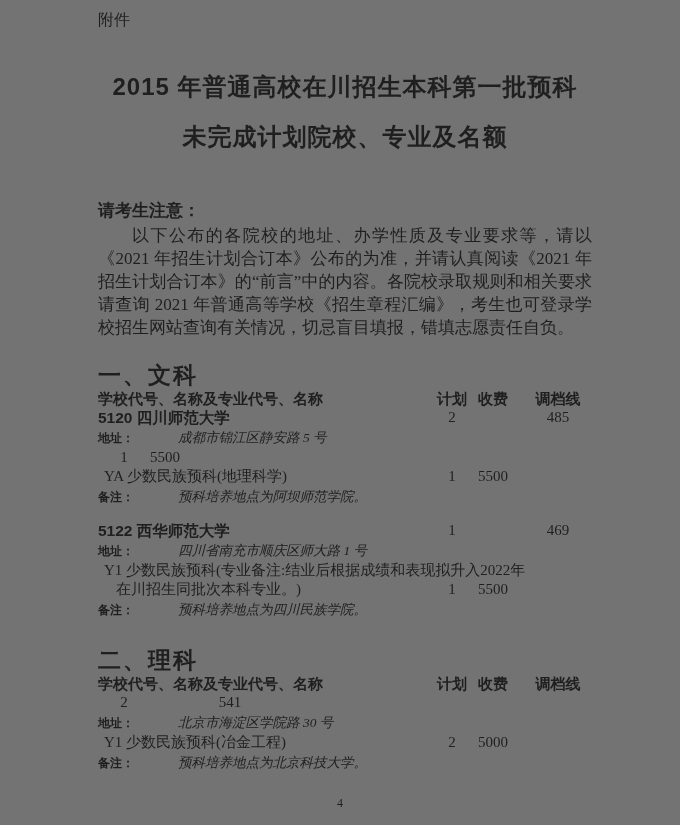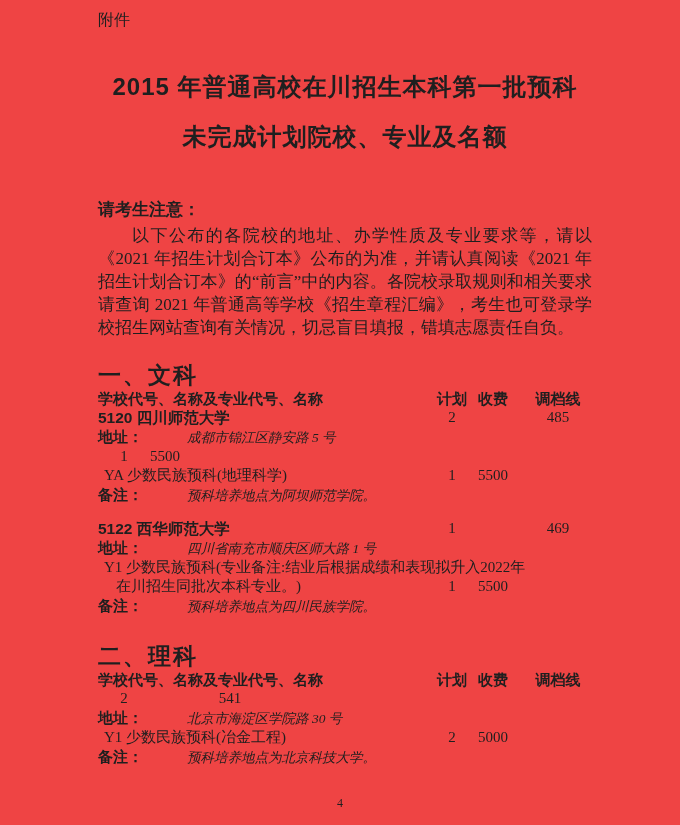--- a/index.html
+++ b/index.html
@@ -1,45 +1,45 @@
 <!DOCTYPE html>
 <html><head>
 <meta charset="utf-8">
 <style>
   html,body{margin:0;padding:0;background:#ffffff;}
   .page{
-    width:680px;height:825px;background:#ef4444;color:#1f1f1f;
+    width:680px;height:825px;background:#737373;color:#1f1f1f;
     font-family:"Liberation Serif", serif;
     position:relative;box-sizing:border-box;
     padding:10px 88px 0 98px;overflow:hidden;
   }
   .attachment{font-size:16px;line-height:20px;}
   .title-block{margin-top:32px;text-align:center;
     font-family:"Liberation Sans", sans-serif;font-weight:600;
     font-size:24px;line-height:50px;letter-spacing:1px;}
-  .notice-heading{margin-top:38px;font-size:17px;font-weight:bold;line-height:22px;font-family:Liberation Mono, monospace;}
+  .notice-heading{margin-top:38px;font-size:17px;font-weight:bold;line-height:22px;}
   .notice-para{margin:2px 0 0 0;font-size:17px;line-height:23px;
     text-align:justify;text-indent:2em;}
   .section{margin-top:22px;}
   .section + .section{margin-top:26px;}
   .section-heading{font-family:"Liberation Sans", sans-serif;font-weight:bold;
     font-size:23px;line-height:28px;letter-spacing:2px;}
   .trow{display:flex;align-items:flex-end;line-height:19px;}
   .tname{flex:1;min-width:0;}
   .tplan{width:52px;text-align:center;flex:none;}
   .tfee{width:46px;text-align:left;flex:none;}
   .tcut{width:68px;text-align:center;flex:none;}
   .thead{font-family:"Liberation Sans", sans-serif;font-weight:bold;font-size:15px;}
   .school-block + .school-block{margin-top:14px;}
   .school-name{font-family:"Liberation Sans", sans-serif;font-weight:bold;font-size:15.5px;}
   .num{font-size:15px;}
   .major-name{font-size:15px;padding-left:6px;white-space:nowrap;}
   .major-line2{padding-left:18px;white-space:nowrap;}
   .meta-row{line-height:19px;}
-  .meta-label{font-family:"Liberation Sans", sans-serif;font-weight:bold;font-size:15px;text-align:center;}
+  .meta-label{font-family:"Liberation Sans", sans-serif;font-weight:bold;font-size:12px;text-align:center;}
   .meta-text{font-style:italic;font-size:13.5px;margin-left:44px;}
   .page-number{position:absolute;left:0;right:0;bottom:14px;text-align:center;font-size:12px;}
 </style>
 </head>
 <body>
 
 <div class="page">
 
   <div class="attachment">附件</div>
 

